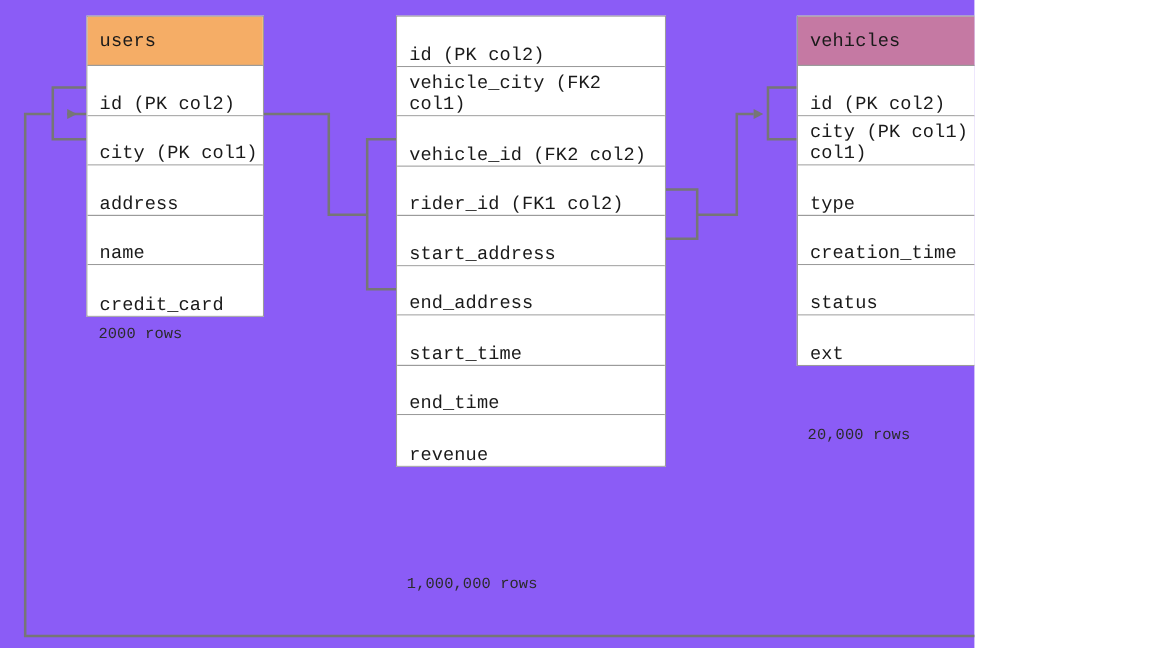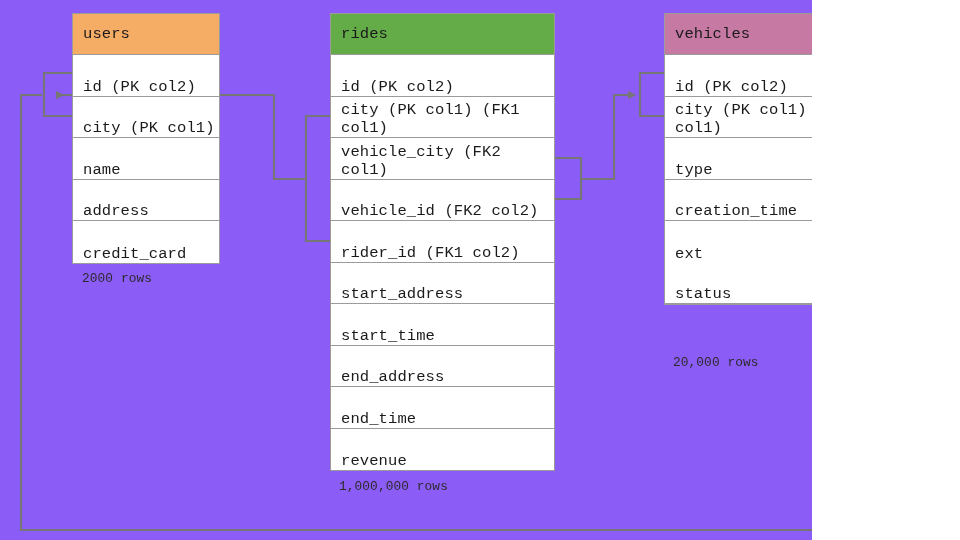--- a/index.html
+++ b/index.html
@@ -114,58 +114,52 @@
     <div class="table-header" style="background:#f5ad66;">
       <span>users</span>
     </div>
     <div class="table-row">
       <span>id (PK col2)</span>
     </div>
     <div class="table-row">
       <span>city (PK col1)</span>
     </div>
     <div class="table-row">
-      <span>name</span>
+      <span>address</span>
     </div>
     <div class="table-row">
-      <span>address</span>
+      <span>name</span>
     </div>
     <div class="table-row last">
       <span>credit_card</span>
     </div>
   </div>
   <div class="row-caption" style="left:82px; top:271px;">2000 rows</div>
 
   <div class="table-box" style="left:330px; top:13px; width:225px;">
-    <div class="table-header" style="background:#63ac48;">
-      <span>rides</span>
-    </div>
     <div class="table-row">
       <span>id (PK col2)</span>
-    </div>
-    <div class="table-row">
-      <span>city (PK col1) (FK1 col1)</span>
     </div>
     <div class="table-row">
       <span>vehicle_city (FK2 col1)</span>
     </div>
     <div class="table-row">
       <span>vehicle_id (FK2 col2)</span>
     </div>
     <div class="table-row">
       <span>rider_id (FK1 col2)</span>
     </div>
     <div class="table-row">
       <span>start_address</span>
     </div>
     <div class="table-row">
-      <span>start_time</span>
+      <span>end_address</span>
     </div>
     <div class="table-row">
-      <span>end_address</span>
+      <span>start_time</span>
     </div>
     <div class="table-row">
       <span>end_time</span>
     </div>
     <div class="table-row last">
       <span>revenue</span>
     </div>
   </div>
   <div class="row-caption" style="left:339px; top:479px;">1,000,000 rows</div>
 
@@ -178,22 +172,22 @@
     </div>
     <div class="table-row">
       <span>city (PK col1) (FK col1)</span>
     </div>
     <div class="table-row">
       <span>type</span>
     </div>
     <div class="table-row">
       <span>creation_time</span>
     </div>
+    <div class="table-row">
+      <span>status</span>
+    </div>
     <div class="table-row last">
       <span>ext</span>
-    </div>
-    <div class="table-row">
-      <span>status</span>
     </div>
   </div>
   <div class="row-caption" style="left:673px; top:355px;">20,000 rows</div>
 
 </div>
 
 </body></html>

